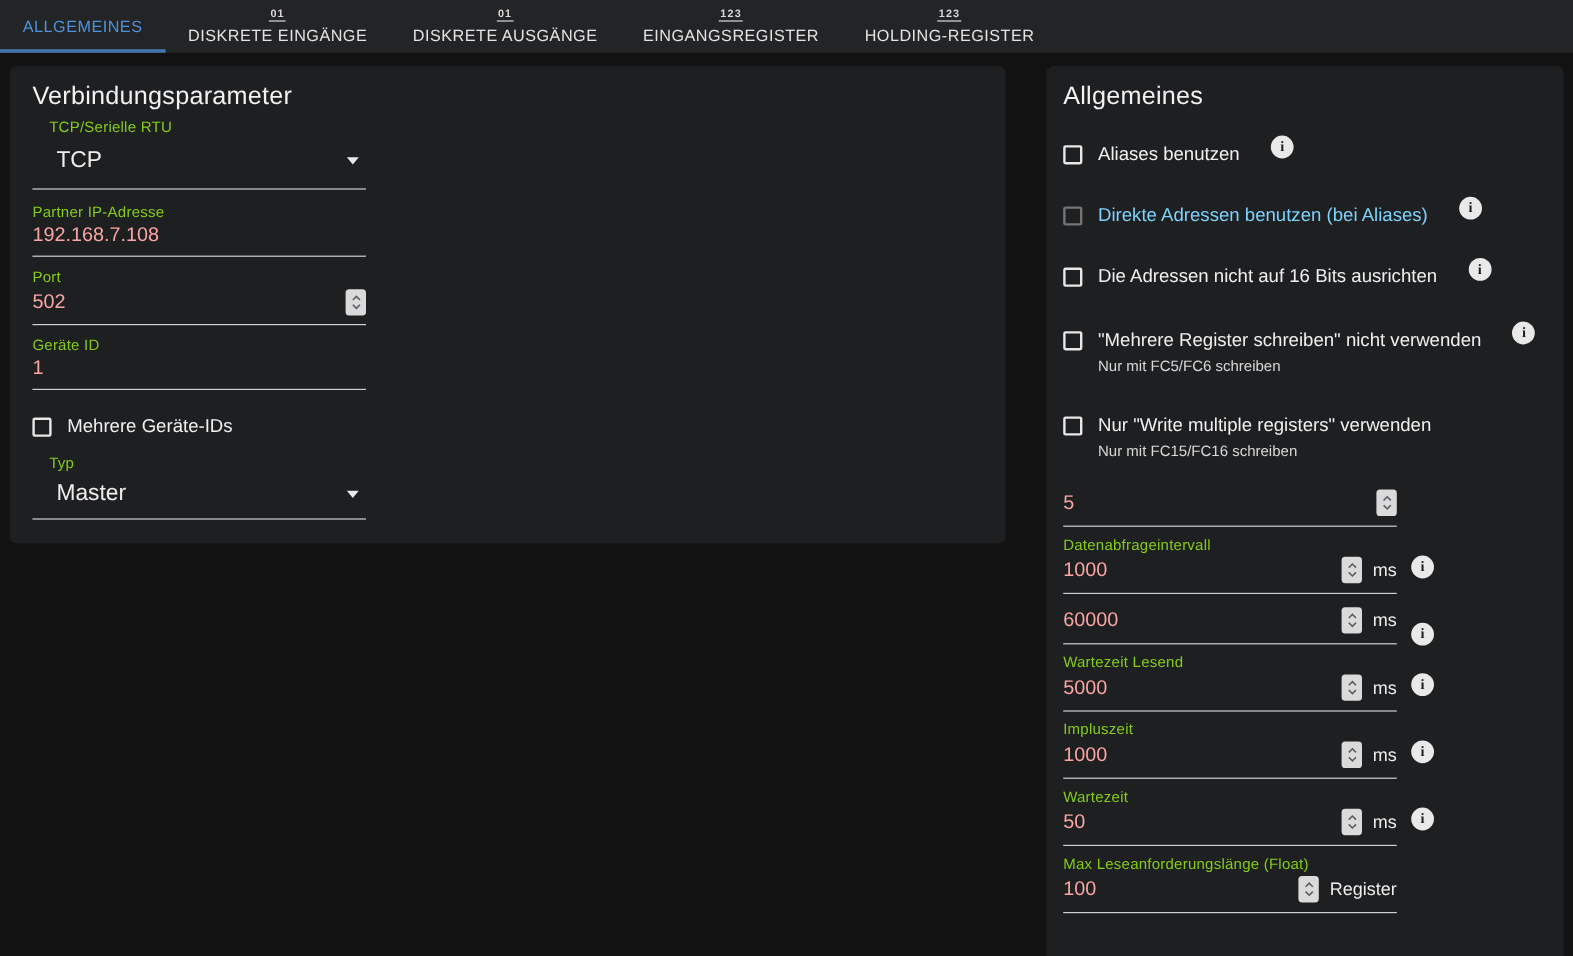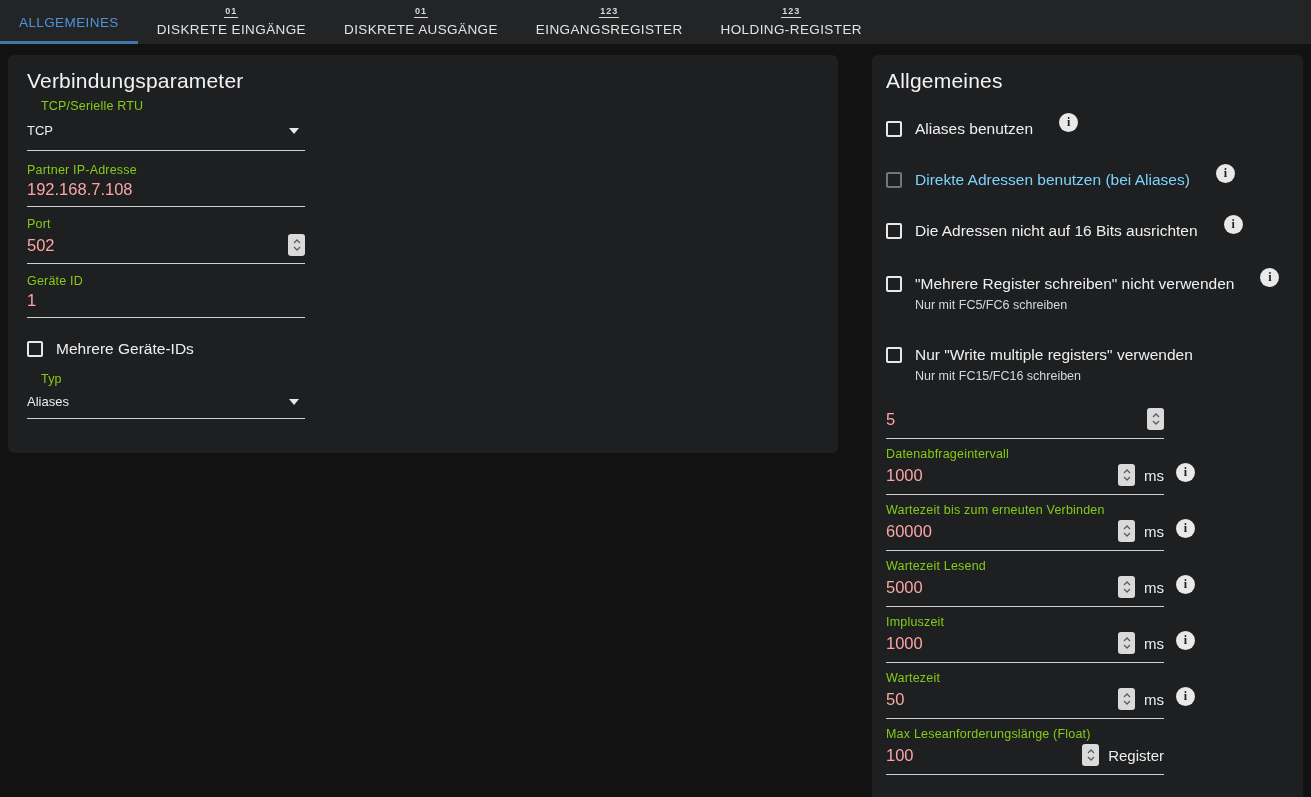--- a/index.html
+++ b/index.html
@@ -25,21 +25,21 @@
   .panel-right { left:872px; top:55px; width:431px; height:742px; padding:14px 0 0 14px;
     border-radius:6px 6px 0 0; }
   h1.panel-title { color:#f2f2f2; font-size:21px; font-weight:400; letter-spacing:.2px; }
 
   .lbl { font-size:12.5px; color:#84cc16; letter-spacing:.2px; }
   .indent { margin-left:14px; }
 
   
   .select { width:278px; display:flex; justify-content:space-between; align-items:center;
     border-bottom:1px solid #cfcfcf; cursor:pointer; }
-  .select .val { color:#ededed; font-size:13px; }
+  .select .val { color:#ededed; font-size:19px;margin-left:20px; }
   .caret { width:0; height:0; border-left:5px solid transparent; border-right:5px solid transparent;
     border-top:6px solid #e8e8e8; margin-right:6px; }
 
   
   .fieldblock { width:278px; position:relative; }
   .valrow { display:flex; align-items:center; border-bottom:1px solid #cfcfcf; }
   .valrow input { flex:1; min-width:0; background:transparent; border:none; outline:none;
     color:#fca5a5; font-size:16.5px; font-family:"Liberation Sans", sans-serif; padding:0; }
   .spinner { width:17px; height:22px; background:#dadada; border-radius:3px; flex:0 0 auto;
     display:flex; flex-direction:column; align-items:center; justify-content:center; gap:1px;
@@ -133,21 +133,21 @@
       </div>
     </div>
 
     <div class="cbrow mt22">
       <span class="cbox"></span>
       <span class="cblabel">Mehrere Geräte-IDs</span>
     </div>
 
     <div class="lbl indent mt14">Typ</div>
     <div class="select pt8 pb9">
-      <span class="val">Aliases</span>
+      <span class="val">Master</span>
       <span class="caret"></span>
     </div>
   </div>
 
   <div class="panel panel-right">
     <h1 class="panel-title">Allgemeines</h1>
 
     <div class="cbrow mt26">
       <span class="cbox"></span>
       <span class="cblabel">Aliases benutzen</span>
@@ -208,21 +208,20 @@
             <path d="M2 9 L5 12 L8 9" fill="none" stroke="#5a5a66" stroke-width="1.3"></path>
           </svg>
         </span>
         <span class="suffix">ms</span>
       </div>
         </div>
       <span class="info">i</span>
     </div>
 
     <div class="fieldwrap mt8">
-      <div class="lbl">Wartezeit bis zum erneuten Verbinden</div>
       <div class="fieldblock">
           <div class="valrow pt3 pb8">
         <input value="60000" style="">
         <span class="spinner">
           <svg width="10" height="14" viewBox="0 0 10 14">
             <path d="M2 5 L5 2 L8 5" fill="none" stroke="#5a5a66" stroke-width="1.3"></path>
             <path d="M2 9 L5 12 L8 9" fill="none" stroke="#5a5a66" stroke-width="1.3"></path>
           </svg>
         </span>
         <span class="suffix">ms</span>

